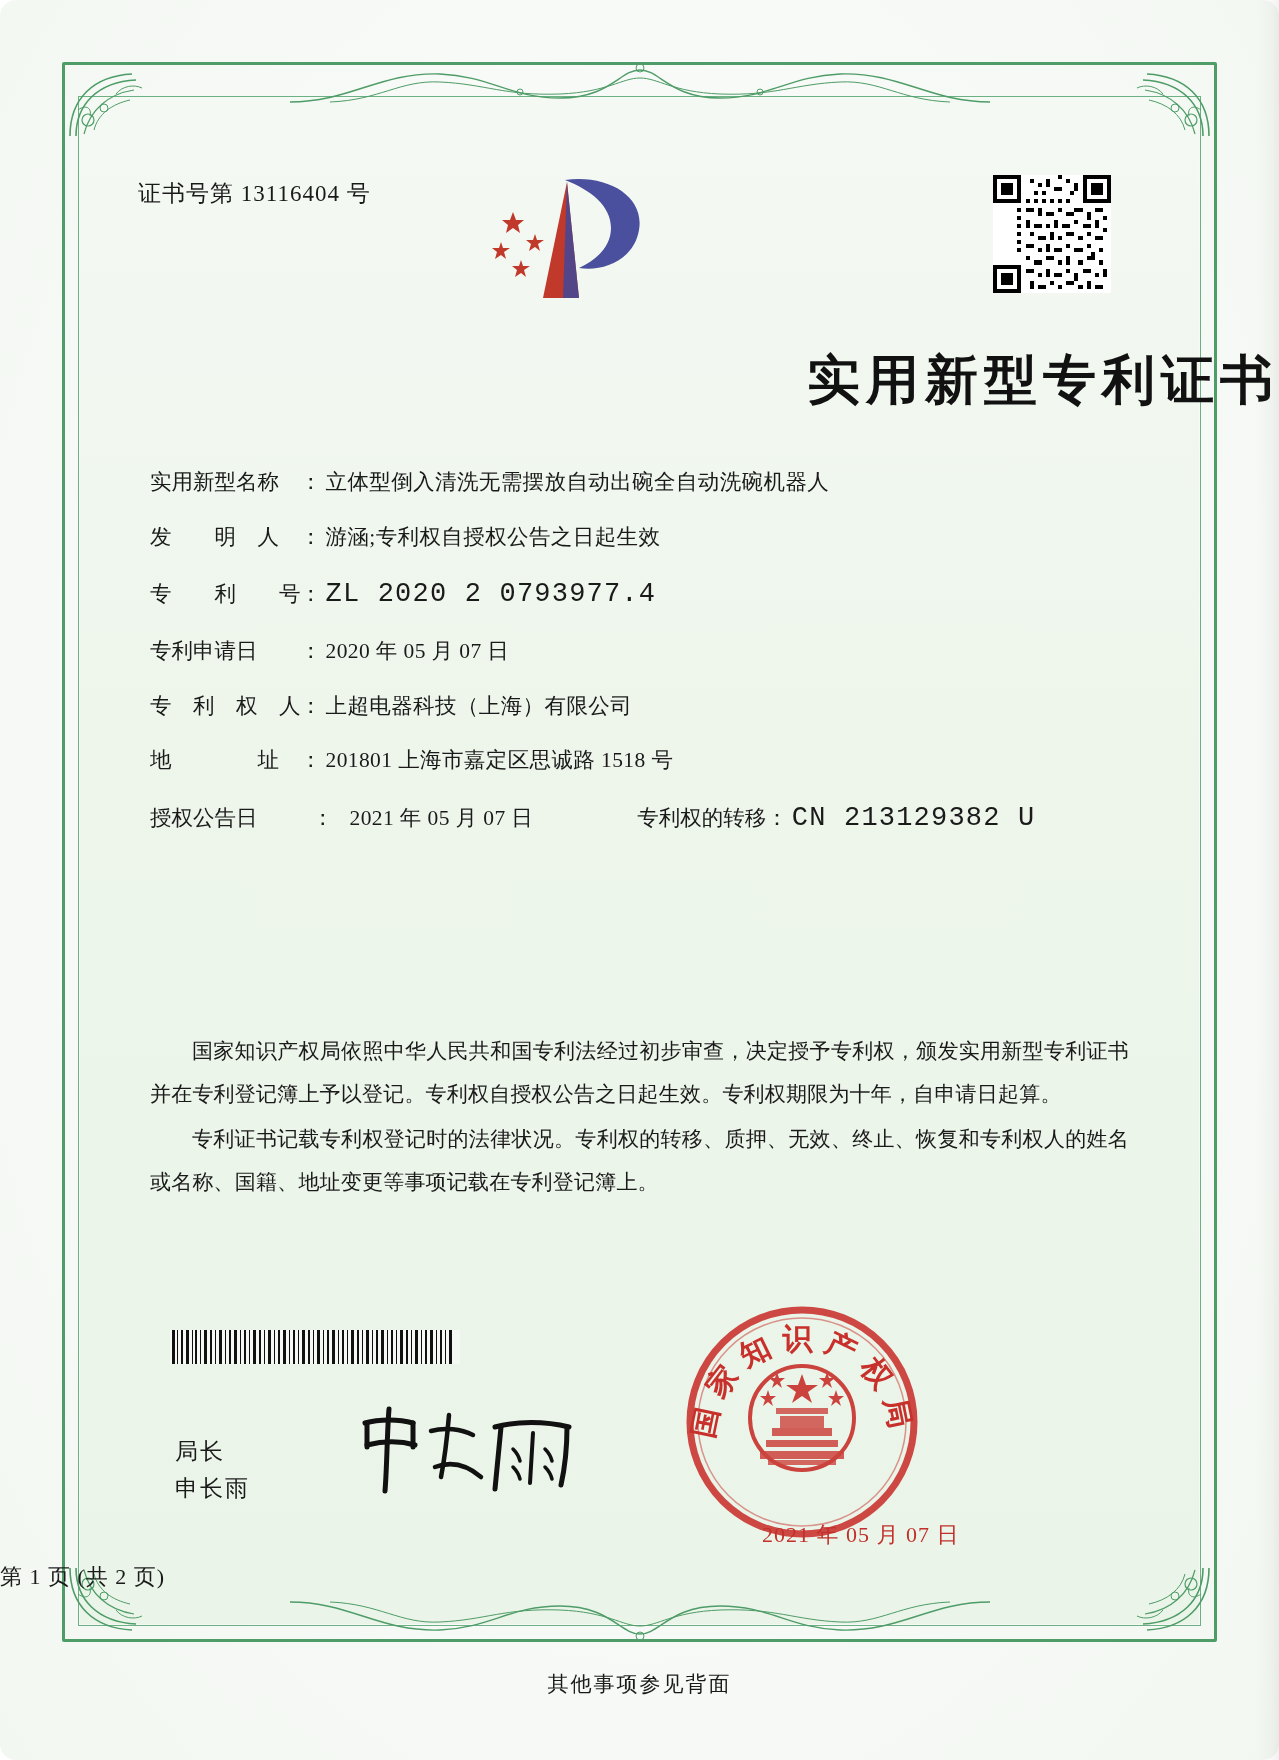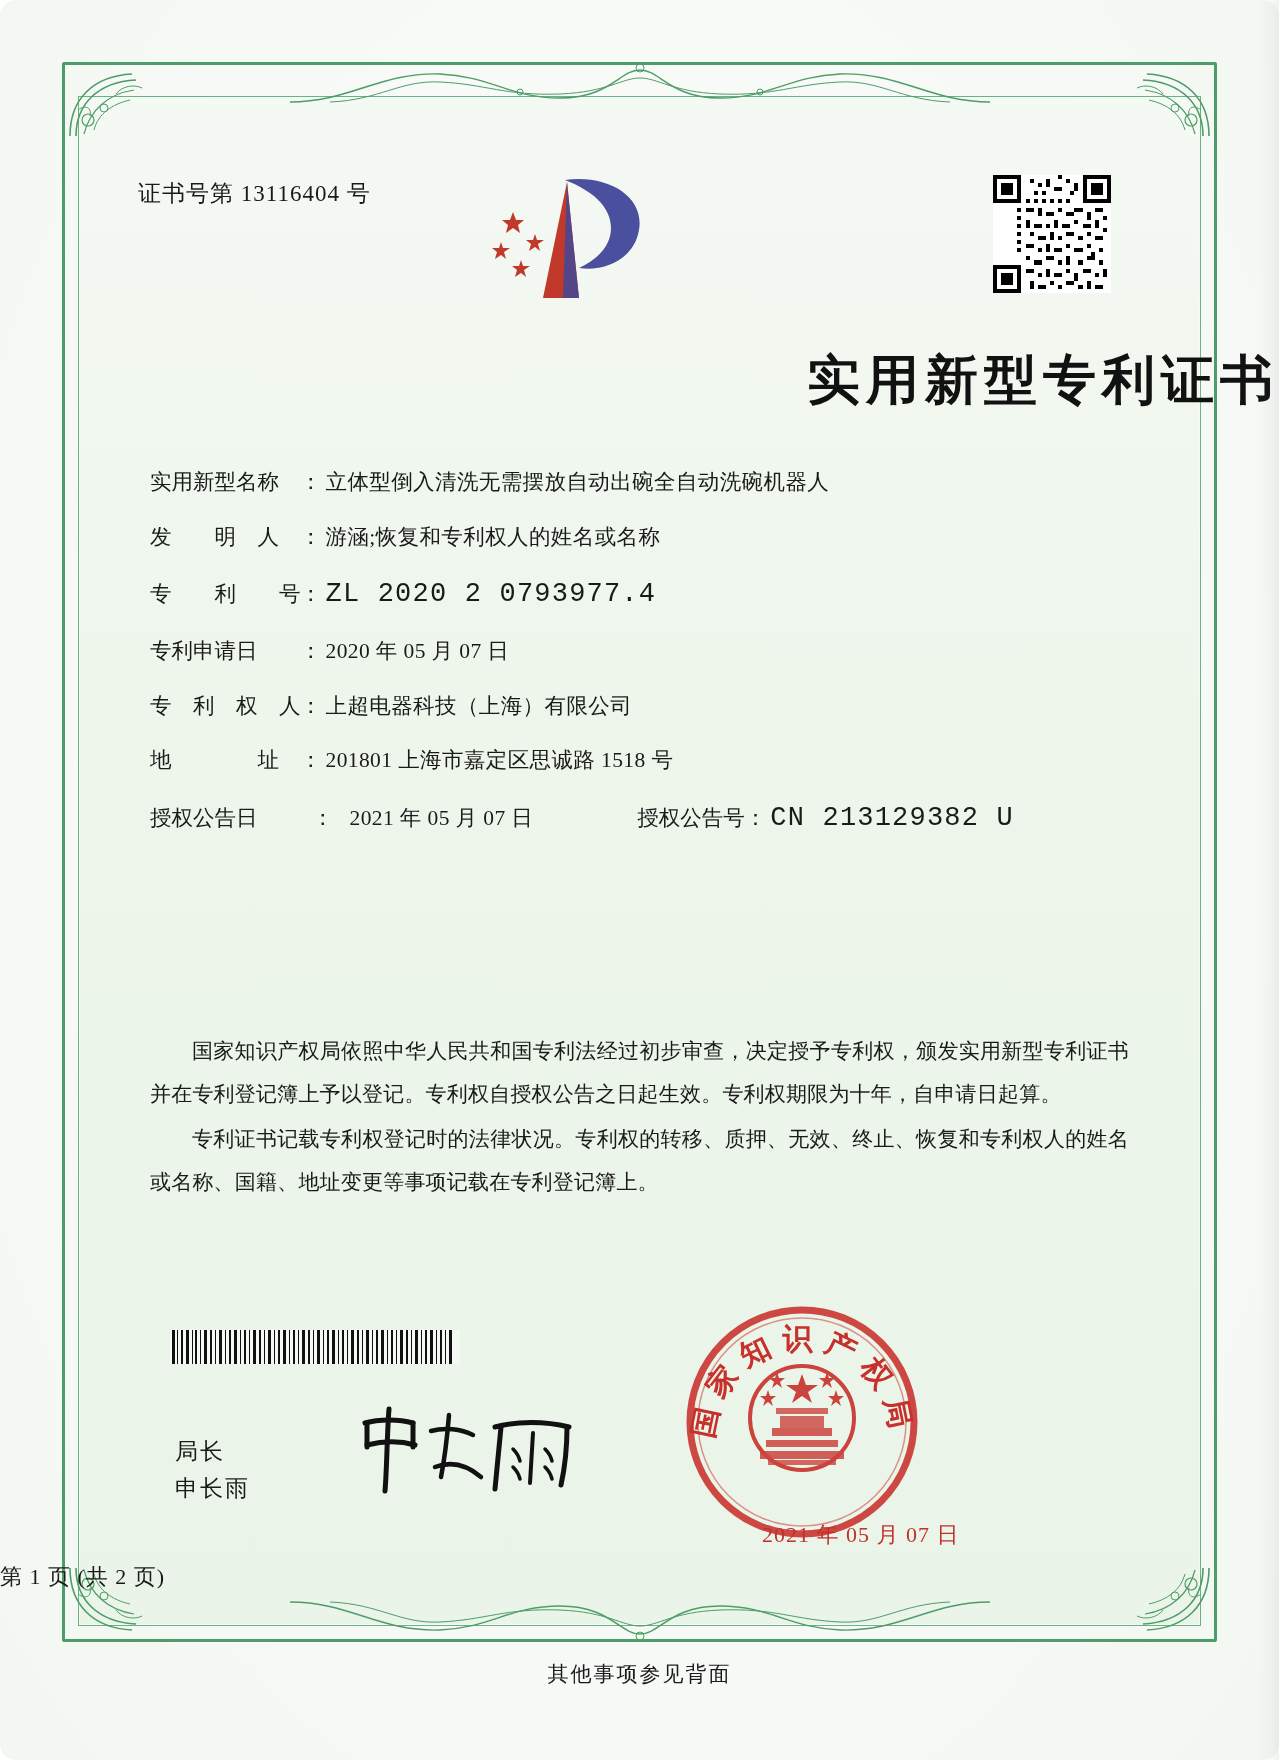--- a/index.html
+++ b/index.html
@@ -222,21 +222,21 @@
     position: absolute;
     left: 0; right: 0;
     bottom: 168px;
     text-align: left;
     font-size: 22px;
     letter-spacing: 1px;
   }
   .footnote {
     position: absolute;
     left: 0; right: 0;
-    bottom: 72px;
+    bottom: 62px;
     text-align: center;
     font-size: 21px;
     letter-spacing: 2px;
     color: #1a1a1a;
   }
 
   
   .scan-edge {
     position: absolute;
     right: 0; top: 0;
@@ -468,21 +468,21 @@
 
     <div class="frow">
       <span class="flabel">实用新型名称</span>
       <span class="fsep">：</span>
       <span class="fval">立体型倒入清洗无需摆放自动出碗全自动洗碗机器人</span>
     </div>
 
     <div class="frow">
       <span class="flabel">发　　明　人</span>
       <span class="fsep">：</span>
-      <span class="fval">游涵;恢复和专利权人的姓名或名称</span>
+      <span class="fval">游涵;专利权自授权公告之日起生效</span>
     </div>
 
     <div class="frow">
       <span class="flabel">专　　利　　号</span>
       <span class="fsep">：</span>
       <span class="fval mono">ZL 2020 2 0793977.4</span>
     </div>
 
     <div class="frow">
       <span class="flabel">专利申请日</span>
@@ -500,21 +500,21 @@
       <span class="flabel">地　　　　址</span>
       <span class="fsep">：</span>
       <span class="fval">201801  上海市嘉定区思诚路 1518 号</span>
     </div>
 
     <div class="frow frow-dual">
       <span class="flabel">授权公告日</span>
       <span class="fsep">：</span>
       <span class="fval">2021 年 05 月 07 日</span>
       <span class="dual-right">
-        <span>授权公告号</span>
+        <span>专利权的转移</span>
         <span class="fsep">：</span>
         <span class="fval mono">CN 213129382 U</span>
       </span>
     </div>
 
   </div>
 
   <div class="para para1">国家知识产权局依照中华人民共和国专利法经过初步审查，决定授予专利权，颁发实用新型专利证书并在专利登记簿上予以登记。专利权自授权公告之日起生效。专利权期限为十年，自申请日起算。</div>
   <div class="para para2">专利证书记载专利权登记时的法律状况。专利权的转移、质押、无效、终止、恢复和专利权人的姓名或名称、国籍、地址变更等事项记载在专利登记簿上。</div>
 

